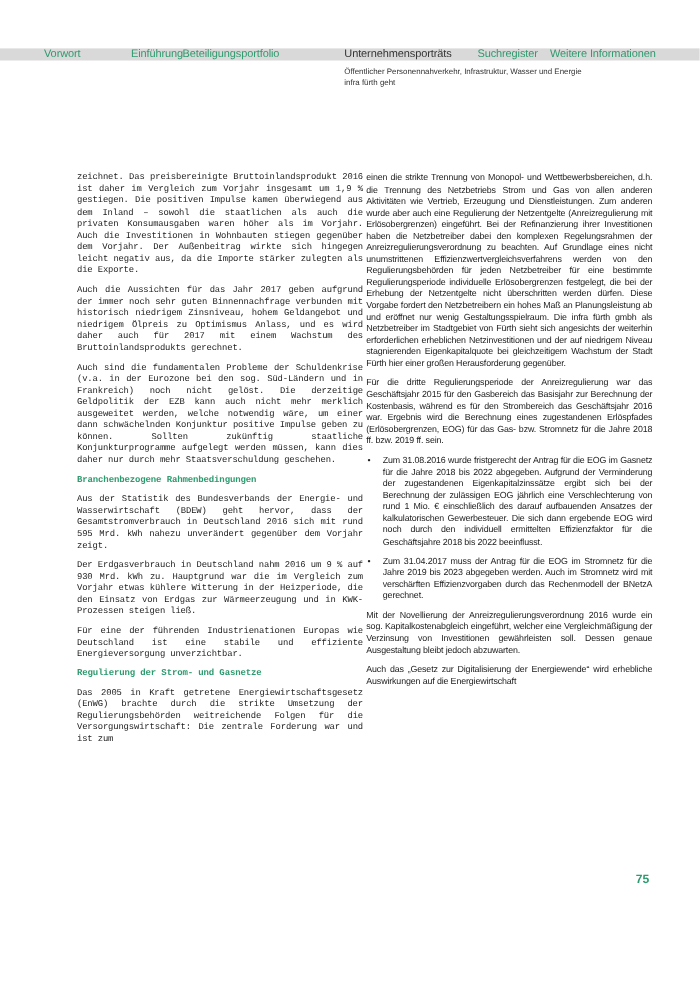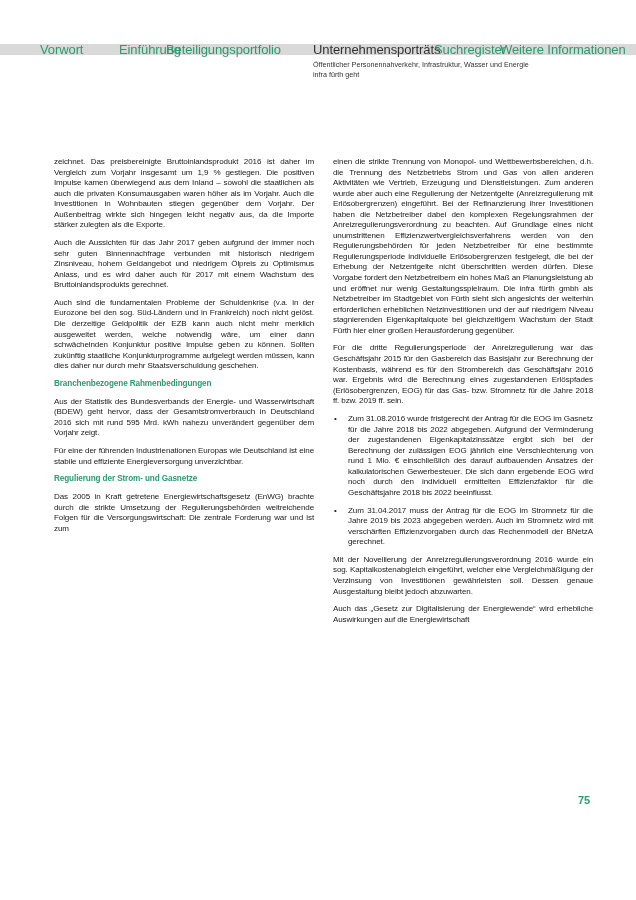--- a/index.html
+++ b/index.html
@@ -1,25 +1,25 @@
 <!DOCTYPE html>
 <html><head>
 <meta charset="utf-8">
 <style>
   html, body { margin:0; padding:0; background:#ffffff; }
   body { width:636px; height:900px; position:relative; overflow:hidden;
          font-family:"Liberation Sans", sans-serif; color:#222; }
   .navbar { position:absolute; left:0; top:44px; width:636px; height:11px;
-            background:#d9d9d9; font-size:13px; line-height:11px; }
+            background:#d9d9d9; font-size:10px; line-height:11px; }
   .nav-item { position:absolute; top:0; color:#2f9a6e; white-space:nowrap; letter-spacing:-0.1px; }
   .nav-item.active { color:#333; }
   .subhead { position:absolute; left:313px; top:60px; font-size:7.2px; line-height:10px; color:#333; }
   .col { position:absolute; top:157px; width:260px; font-size:8.05px; line-height:10.55px;
          text-align:justify; color:#222; letter-spacing:-0.12px; }
-  .col.left { left:54px; }
+  .col.left { left:70px;font-family:Liberation Mono, monospace; }
   .col.right { left:333px; }
   .col p { margin:0 0 7.2px 0; hyphens:auto; }
   .col h3 { margin:0 0 7.2px 0; font-size:8.2px; font-weight:bold; color:#2e9a6f; line-height:10.5px; }
   .col ul { margin:0 0 7.2px 0; padding:0; list-style:none; }
   .col li { position:relative; padding-left:15px; margin-bottom:7.2px; }
   .col li .bullet { position:absolute; left:1px; top:0; }
   .pagenum { position:absolute; left:578px; top:794px; font-size:11px; font-weight:bold; color:#2e9a6f; }
 </style>
 </head>
 <body>
@@ -37,20 +37,21 @@
   <div>Öffentlicher Personennahverkehr, Infrastruktur, Wasser und Energie</div>
   <div>infra fürth geht</div>
 </div>
 
 <div class="col left">
   <p>zeichnet. Das preisbereinigte Bruttoinlandsprodukt 2016 ist daher im Vergleich zum Vorjahr insgesamt um 1,9 % gestiegen. Die positiven Impulse kamen überwiegend aus dem Inland – sowohl die staatlichen als auch die privaten Konsumausgaben waren höher als im Vorjahr. Auch die Investitionen in Wohnbauten stiegen gegenüber dem Vorjahr. Der Außenbeitrag wirkte sich hingegen leicht negativ aus, da die Importe stärker zulegten als die Exporte.</p>
   <p>Auch die Aussichten für das Jahr 2017 geben aufgrund der immer noch sehr guten Binnennachfrage verbunden mit historisch niedrigem Zinsniveau, hohem Geldangebot und niedrigem Ölpreis zu Optimismus Anlass, und es wird daher auch für 2017 mit einem Wachstum des Bruttoinlandsprodukts gerechnet.</p>
   <p>Auch sind die fundamentalen Probleme der Schuldenkrise (v.a. in der Eurozone bei den sog. Süd-Ländern und in Frankreich) noch nicht gelöst. Die derzeitige Geldpolitik der EZB kann auch nicht mehr merklich ausgeweitet werden, welche notwendig wäre, um einer dann schwächelnden Konjunktur positive Impulse geben zu können. Sollten zukünftig staatliche Konjunkturprogramme aufgelegt werden müssen, kann dies daher nur durch mehr Staatsverschuldung geschehen.</p>
   <h3>Branchenbezogene Rahmenbedingungen</h3>
   <p>Aus der Statistik des Bundesverbands der Energie- und Wasserwirtschaft (BDEW) geht hervor, dass der Gesamtstromverbrauch in Deutschland 2016 sich mit rund 595 Mrd. kWh nahezu unverändert gegenüber dem Vorjahr zeigt.</p>
+  <p>Der Erdgasverbrauch in Deutschland nahm 2016 um 9 % auf 930 Mrd. kWh zu. Hauptgrund war die im Vergleich zum Vorjahr etwas kühlere Witterung in der Heizperiode, die den Einsatz von Erdgas zur Wärmeerzeugung und in KWK-Prozessen steigen ließ.</p>
   <p>Für eine der führenden Industrienationen Europas wie Deutschland ist eine stabile und effiziente Energieversorgung unverzichtbar.</p>
   <h3>Regulierung der Strom- und Gasnetze</h3>
   <p>Das 2005 in Kraft getretene Energiewirtschaftsgesetz (EnWG) brachte durch die strikte Umsetzung der Regulierungsbehörden weitreichende Folgen für die Versorgungswirtschaft: Die zentrale Forderung war und ist zum</p>
 </div>
 
 <div class="col right">
   <p>einen die strikte Trennung von Monopol- und Wettbewerbsbereichen, d.h. die Trennung des Netzbetriebs Strom und Gas von allen anderen Aktivitäten wie Vertrieb, Erzeugung und Dienstleistungen. Zum anderen wurde aber auch eine Regulierung der Netzentgelte (Anreizregulierung mit Erlösobergrenzen) eingeführt. Bei der Refinanzierung ihrer Investitionen haben die Netzbetreiber dabei den komplexen Regelungsrahmen der Anreizregulierungsverordnung zu beachten. Auf Grundlage eines nicht unumstrittenen Effizienzwertvergleichsverfahrens werden von den Regulierungsbehörden für jeden Netzbetreiber für eine bestimmte Regulierungsperiode individuelle Erlösobergrenzen festgelegt, die bei der Erhebung der Netzentgelte nicht überschritten werden dürfen. Diese Vorgabe fordert den Netzbetreibern ein hohes Maß an Planungsleistung ab und eröffnet nur wenig Gestaltungsspielraum. Die infra fürth gmbh als Netzbetreiber im Stadtgebiet von Fürth sieht sich angesichts der weiterhin erforderlichen erheblichen Netzinvestitionen und der auf niedrigem Niveau stagnierenden Eigenkapitalquote bei gleichzeitigem Wachstum der Stadt Fürth hier einer großen Herausforderung gegenüber.</p>
   <p>Für die dritte Regulierungsperiode der Anreizregulierung war das Geschäftsjahr 2015 für den Gasbereich das Basisjahr zur Berechnung der Kostenbasis, während es für den Strombereich das Geschäftsjahr 2016 war. Ergebnis wird die Berechnung eines zugestandenen Erlöspfades (Erlösobergrenzen, EOG) für das Gas- bzw. Stromnetz für die Jahre 2018 ff. bzw. 2019 ff. sein.</p>
   <ul>
     <li>

